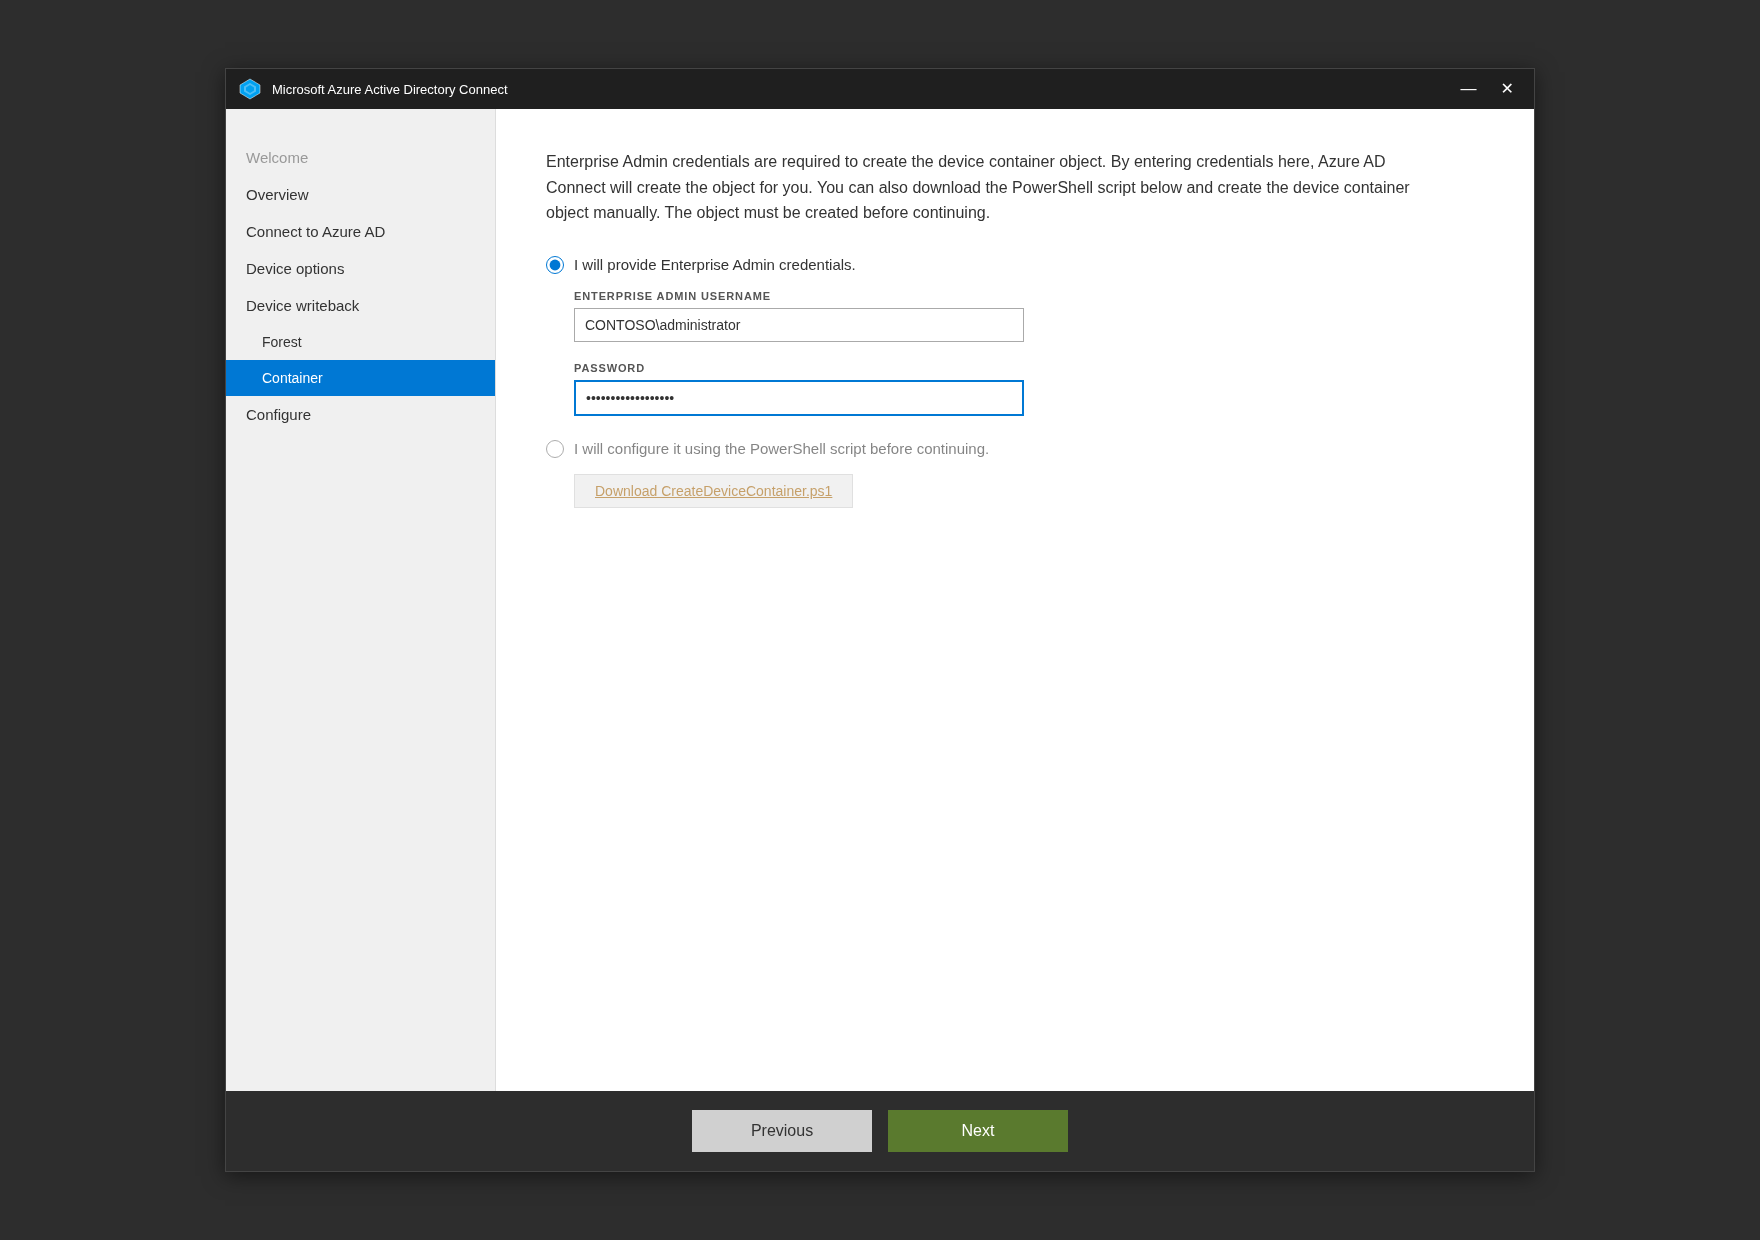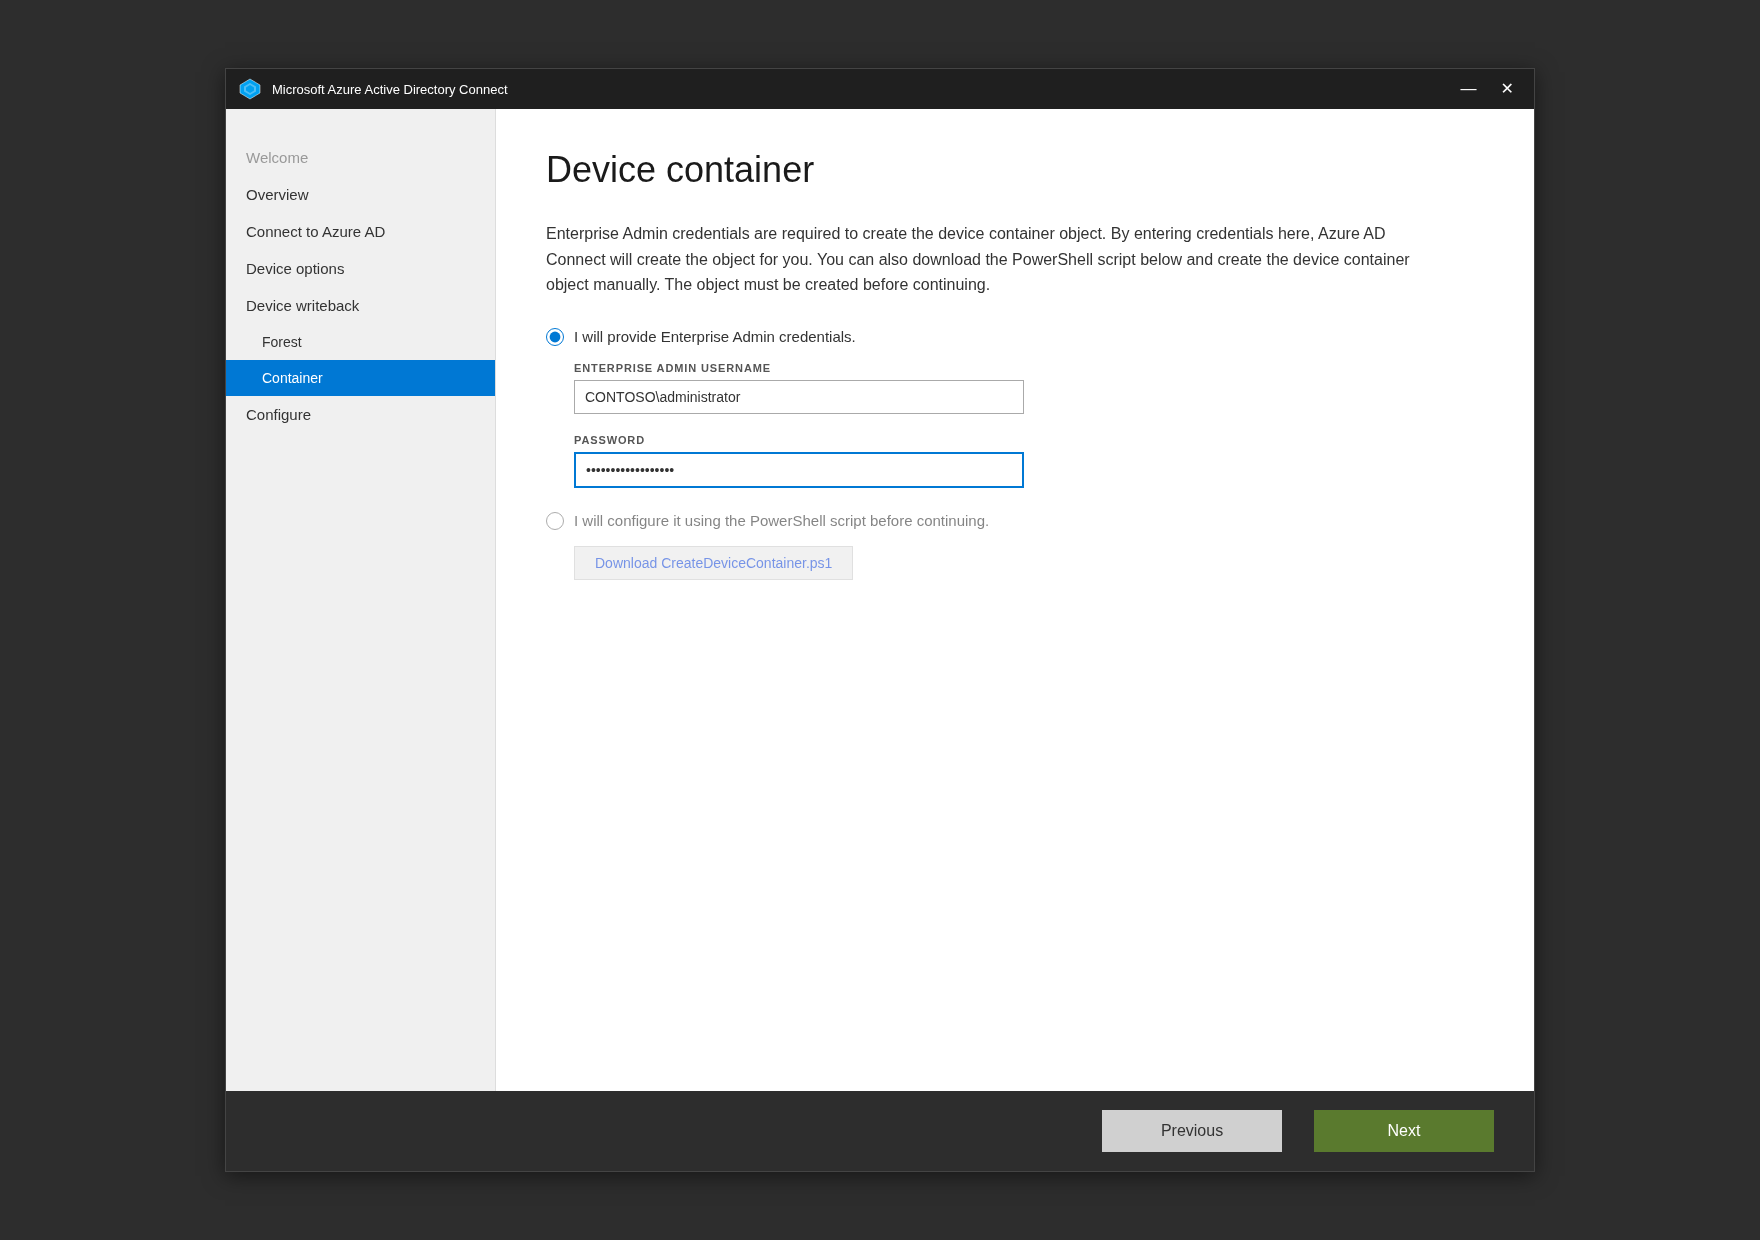--- a/index.html
+++ b/index.html
@@ -137,32 +137,33 @@
       font-size: 14px;
       border: 1px solid #aaa;
       outline: none;
       color: #333;
     }
     .download-btn {
       margin-left: 28px;
       padding: 8px 20px;
       background: #e8e8e8;
       border: 1px solid #ccc;
-      color: #1d4ed8;
+      color: #a16207;
       font-size: 14px;
       cursor: not-allowed;
+      text-decoration: underline;
     }
     .footer-bar {
       background: #2d2d2d;
       height: 80px;
       display: flex;
       align-items: center;
-      justify-content: flex-end;
+      justify-content: center;
       padding: 0 40px;
-      gap: 32px;
+      gap: 16px;
       flex-shrink: 0;
     }
     .btn-previous {
       padding: 12px 50px;
       background: #d0d0d0;
       border: none;
       font-size: 16px;
       color: #333;
       cursor: pointer;
       min-width: 180px;
@@ -223,21 +224,20 @@
       </div>
       <div class="sidebar-item sub-item active">
         <span>Container</span>
       </div>
       <div class="sidebar-item">
         <span>Configure</span>
       </div>
     </div>
 
     <div class="content-area">
-      <h1 class="page-title">Device container</h1>
 
       <p class="description">Enterprise Admin credentials are required to create the device container object.  By entering credentials here, Azure AD Connect will create the object for you.  You can also download the PowerShell script below and create the device container object manually.  The object must be created before continuing.</p>
 
       <div class="radio-section">
         <div class="radio-row">
           <input type="radio" name="device-option" id="opt1" checked="" style="">
           <label for="opt1">I will provide Enterprise Admin credentials.</label>
         </div>
 
         <div class="field-group">

